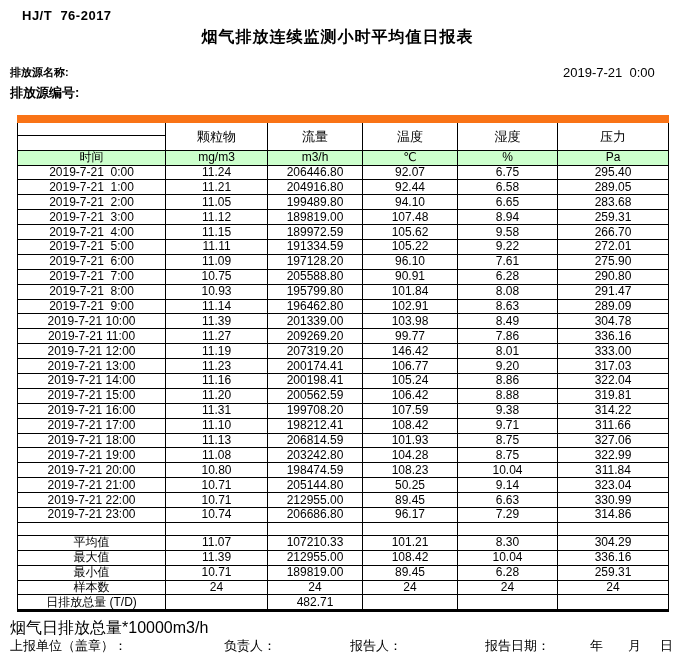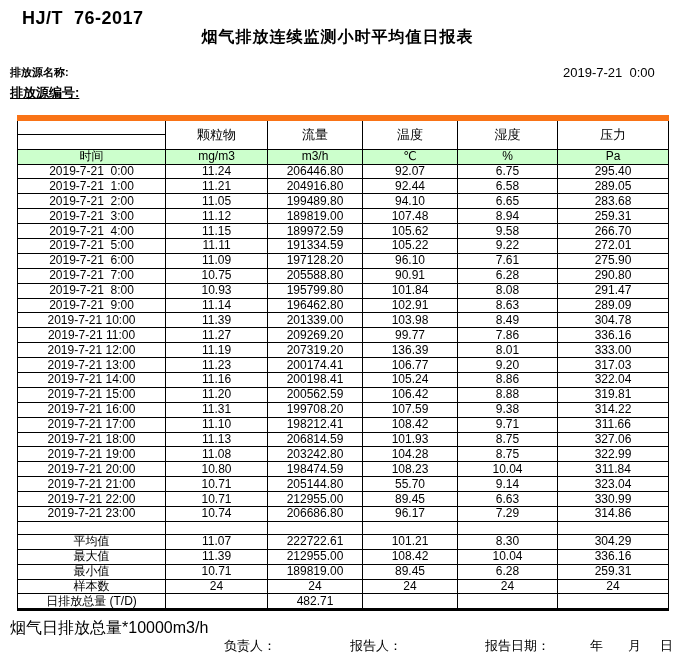--- a/index.html
+++ b/index.html
@@ -6,44 +6,44 @@
   html,body { background:#fff; }
   body {
     position:relative;
     width:675px; height:661px;
     font-family:"Liberation Sans","DejaVu Sans",sans-serif;
     color:#000;
     overflow:hidden;
   }
   .doc-code {
     position:absolute; top:8px; left:22px;
-    font-size:18px; font-weight:bold; white-space:pre; letter-spacing:.5px;
+    font-size:13px; font-weight:bold; white-space:pre; letter-spacing:.5px;
   }
   .title {
     position:absolute; top:27px; left:0; width:675px;
     text-align:center; font-size:16px; font-weight:bold; letter-spacing:1px;
   }
   .meta-name { position:absolute; top:65px; left:10px; font-size:11px; font-weight:bold; }
-  .meta-id   { position:absolute; top:84px; left:10px; font-size:13px; font-weight:bold;text-decoration:underline; }
+  .meta-id   { position:absolute; top:84px; left:10px; font-size:13px; font-weight:bold; }
   .meta-date { position:absolute; top:65px; left:563px; font-size:13px; white-space:pre; }
 
   table.report {
     position:absolute; top:115px; left:17px;
     width:651px;
     border-collapse:collapse; table-layout:fixed;
     font-size:12px;
   }
   table.report td, table.report th {
     border:1px solid #000;
     text-align:center; vertical-align:middle;
     font-weight:normal;
     padding:0; overflow:hidden; white-space:pre;
     height:14.9px; line-height:13px;
   }
-  table.report { border-top:6px solid #f97316; border-bottom:3px solid #000; }
+  table.report { border-top:8px solid #f97316; border-bottom:3px solid #000; }
   tr.h1 td, tr.h1 th { height:16px; }
   tr.h2 td { height:15px; }
   th.param { font-size:13px; }
   tr.unit-row th, tr.unit-row td { background:#ccffcc; height:15px; }
   tr.spacer td { height:13px; }
   tr.total td { height:16px; }
 
   .note {
     position:absolute; top:618px; left:10px; font-size:16px;
   }
@@ -190,21 +190,21 @@
         <td>11.27</td>
         <td>209269.20</td>
         <td>99.77</td>
         <td>7.86</td>
         <td>336.16</td>
       </tr>
       <tr>
         <td>2019-7-21 12:00</td>
         <td>11.19</td>
         <td>207319.20</td>
-        <td>136.39</td>
+        <td>146.42</td>
         <td>8.01</td>
         <td>333.00</td>
       </tr>
       <tr>
         <td>2019-7-21 13:00</td>
         <td>11.23</td>
         <td>200174.41</td>
         <td>106.77</td>
         <td>9.20</td>
         <td>317.03</td>
@@ -262,21 +262,21 @@
         <td>10.80</td>
         <td>198474.59</td>
         <td>108.23</td>
         <td>10.04</td>
         <td>311.84</td>
       </tr>
       <tr>
         <td>2019-7-21 21:00</td>
         <td>10.71</td>
         <td>205144.80</td>
-        <td>55.70</td>
+        <td>50.25</td>
         <td>9.14</td>
         <td>323.04</td>
       </tr>
       <tr>
         <td>2019-7-21 22:00</td>
         <td>10.71</td>
         <td>212955.00</td>
         <td>89.45</td>
         <td>6.63</td>
         <td>330.99</td>
@@ -297,21 +297,21 @@
         <td></td>
       <td></td>
         <td></td>
         <td></td>
     </tr>
   </tbody>
   <tbody>
       <tr>
         <td>平均值</td>
         <td>11.07</td>
-        <td>222722.61</td>
+        <td>107210.33</td>
         <td>101.21</td>
         <td>8.30</td>
         <td>304.29</td>
       </tr>
       <tr>
         <td>最大值</td>
         <td>11.39</td>
         <td>212955.00</td>
         <td>108.42</td>
         <td>10.04</td>
@@ -339,19 +339,20 @@
         <td>482.71</td>
         <td></td>
         <td></td>
         <td></td>
       </tr>
     </tbody>
 </table>
 
 <div class="note">烟气日排放总量*10000m3/h</div>
 <div class="sign-line">
+  <span class="lbl-unit">上报单位（盖章）：</span>
   <span class="lbl-resp">负责人：</span>
   <span class="lbl-reporter">报告人：</span>
   <span class="lbl-date">报告日期：</span>
   <span class="lbl-year">年</span>
   <span class="lbl-month">月</span>
   <span class="lbl-day">日</span>
 </div>
 
 </body></html>

